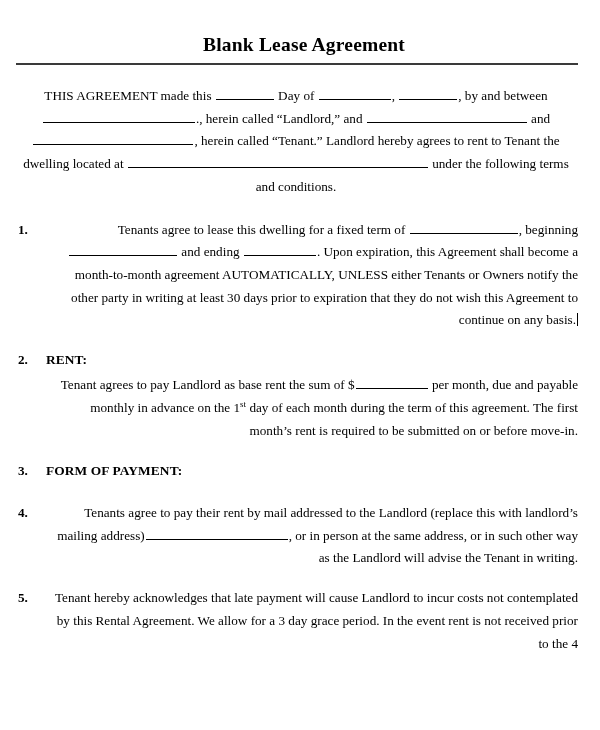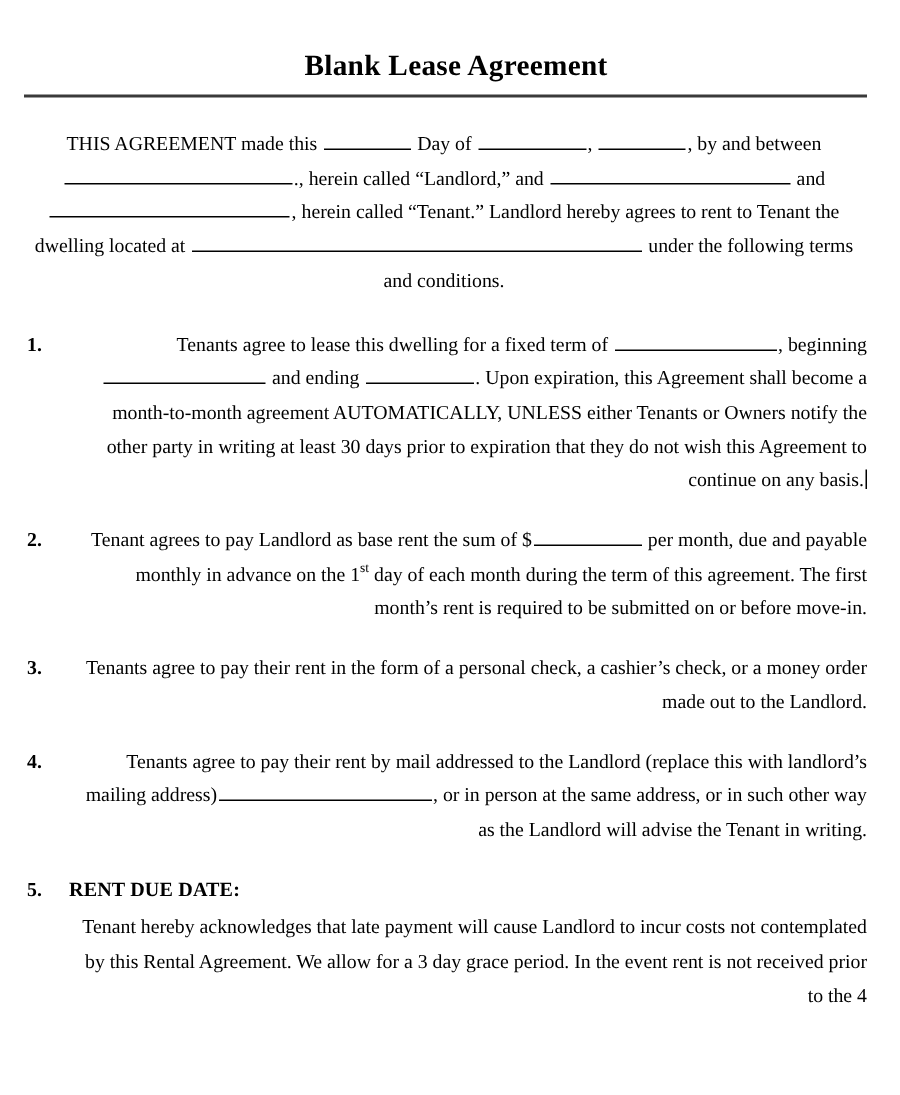--- a/index.html
+++ b/index.html
@@ -125,45 +125,45 @@
       <p class="clause-text">
         <span>Tenants agree to lease this dwelling for a fixed term of </span><span class="fill f-lg"></span><span>, beginning </span><span class="fill f-lg"></span><span> and</span>
         <span>ending </span><span class="fill f-md"></span><span>.  Upon expiration, this Agreement shall become a month-to-month agreement AUTOMATICALLY, UNLESS either Tenants or Owners notify the other party in writing at least 30 days prior to expiration that they do not wish this Agreement to continue on any basis.</span><span class="caret"></span>
       </p>
     </div>
   </div>
 
   <div class="clause">
     <div class="clause-num">2.</div>
     <div class="clause-body">
+      <div class="clause-heading">RENT:</div>
       <p class="clause-text">
         <span>Tenant agrees to pay Landlord as base rent the sum of $</span><span class="fill f-md"></span><span> per month, due and payable monthly in advance on the 1</span><sup>st</sup><span> day of each month during the term of this agreement.  The first month’s rent is required to be submitted on or before move-in.</span>
       </p>
     </div>
   </div>
 
   <div class="clause">
     <div class="clause-num">3.</div>
     <div class="clause-body">
-      <p class="clause-text">Tenants agree to pay their rent in the form of a personal check, a cashier’s check, or a money order made out to the Landlord.</p>
+      <div class="clause-heading">FORM OF PAYMENT:</div>
     </div>
   </div>
 
   <div class="clause">
     <div class="clause-num">4.</div>
     <div class="clause-body">
       <p class="clause-text">
         <span>Tenants agree to pay their rent by mail addressed to the Landlord (replace this with landlord’s mailing address)</span><span class="fill f-xl"></span><span>, or in person at the same address, or in such other way as the Landlord will advise the Tenant in writing.</span>
       </p>
     </div>
   </div>
 
   <div class="clause">
     <div class="clause-num">5.</div>
     <div class="clause-body">
-      <div class="clause-heading">RENT DUE DATE:</div>
       <p class="clause-text">
         <span>Tenant hereby acknowledges that late payment will cause Landlord to incur costs not contemplated by this Rental Agreement.  We allow for a 3 day grace period.  In the event rent is not received prior to the 4</span>
       </p>
     </div>
   </div>
 
 </div>
 
 </body></html>

